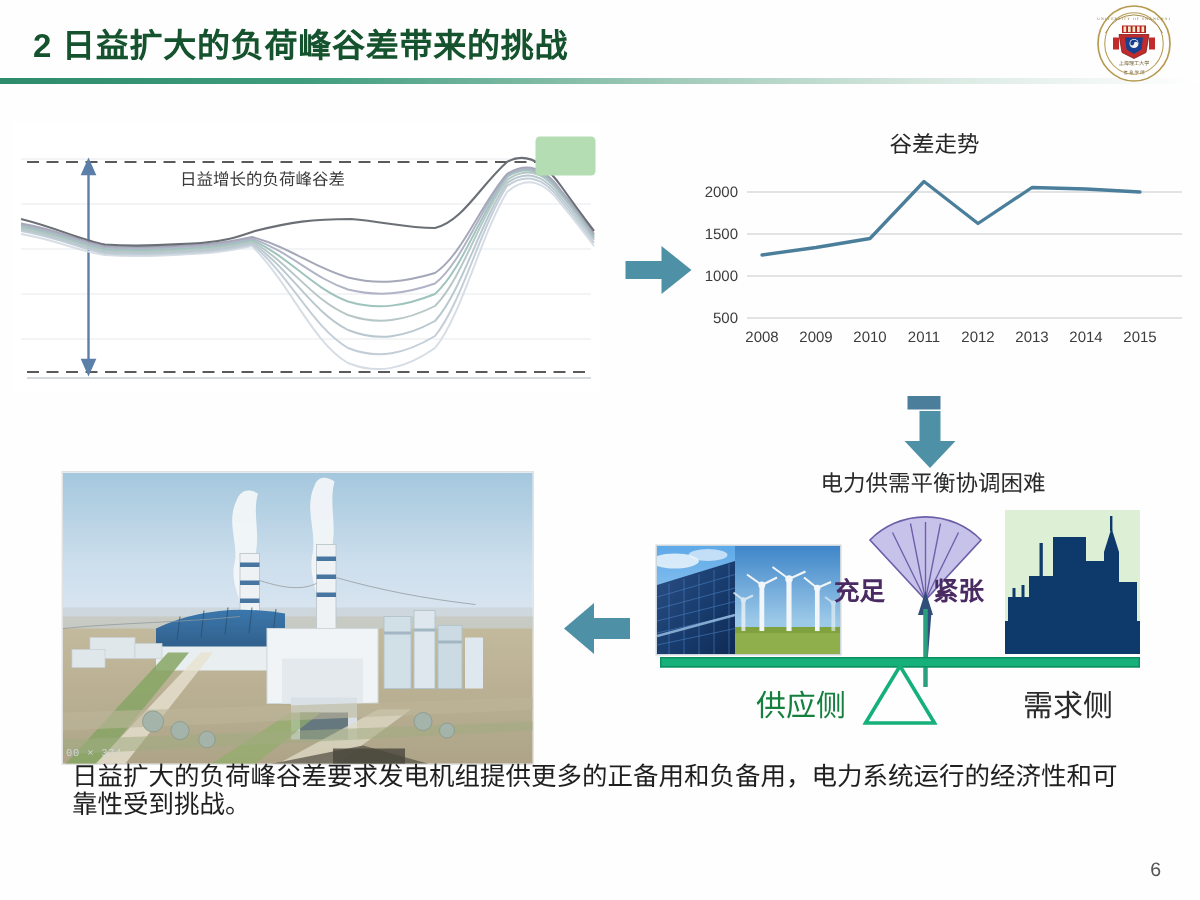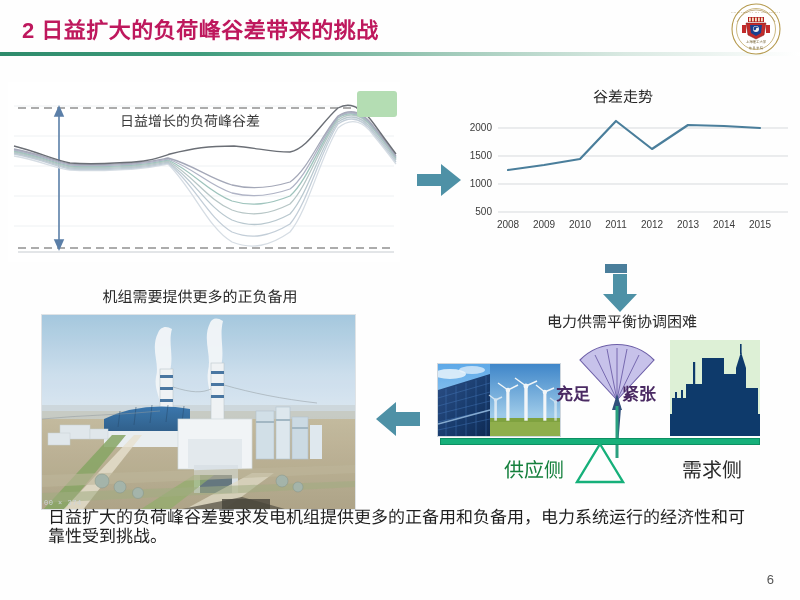--- a/index.html
+++ b/index.html
@@ -19,21 +19,21 @@
     background: #fefefe;
   }
 
   
   .header {
     position: absolute; left: 0; top: 0; width: 800px; height: 58px;
   }
   .slide-title {
     position: absolute; left: 22px; top: 12px;
     font-size: 22px; font-weight: bold;
-    color: #be185d;
+    color: #14532d;
     letter-spacing: 0.5px;
     white-space: nowrap;
   }
   .title-rule {
     position: absolute; left: 0; top: 52px;
     width: 800px; height: 4px;
     background: linear-gradient(to right, #2e8b6b 0%, #3f9c7d 25%, #9ec9b8 55%, #d9e9e2 78%, #ffffff 100%);
   }
   .logo {
     position: absolute; right: 16px; top: 2px;
@@ -42,21 +42,21 @@
 
   
   .load-chart {
     position: absolute; left: 8px; top: 82px;
     width: 392px; height: 180px;
     background: #ffffff;
   }
   .load-chart svg { display: block; }
   .load-chart-label {
     position: absolute; left: 112px; top: 28px;
-    font-size: 14px; color: #3a3a3a;
+    font-size: 11px; color: #3a3a3a;
     white-space: nowrap;
   }
   .green-chip {
     position: absolute; left: 357px; top: 91px;
     width: 40px; height: 26px;
     background: #b4ddb3;
     border-radius: 3px;
   }
 
   
@@ -461,21 +461,20 @@
     <div class="fulcrum">
       <svg width="50" height="42" viewBox="0 0 50 42">
         <path d="M25 2 L48 40 L2 40 Z" fill="none" stroke="#16b07a" stroke-width="2.4"></path>
       </svg>
     </div>
 
     <div class="side-label-left">供应侧</div>
     <div class="side-label-right">需求侧</div>
   </div>
 
-  <div class="plant-caption">机组需要提供更多的正负备用</div>
 
   <div class="plant-photo">
     <svg width="315" height="196" viewBox="0 0 315 196">
       <defs>
         <linearGradient id="psky" x1="0" y1="0" x2="0" y2="1">
           <stop offset="0%" stop-color="#9fc4dc"></stop>
           <stop offset="55%" stop-color="#c9dceb"></stop>
           <stop offset="100%" stop-color="#dce8f1"></stop>
         </linearGradient>
         <linearGradient id="pground" x1="0" y1="0" x2="0" y2="1">

